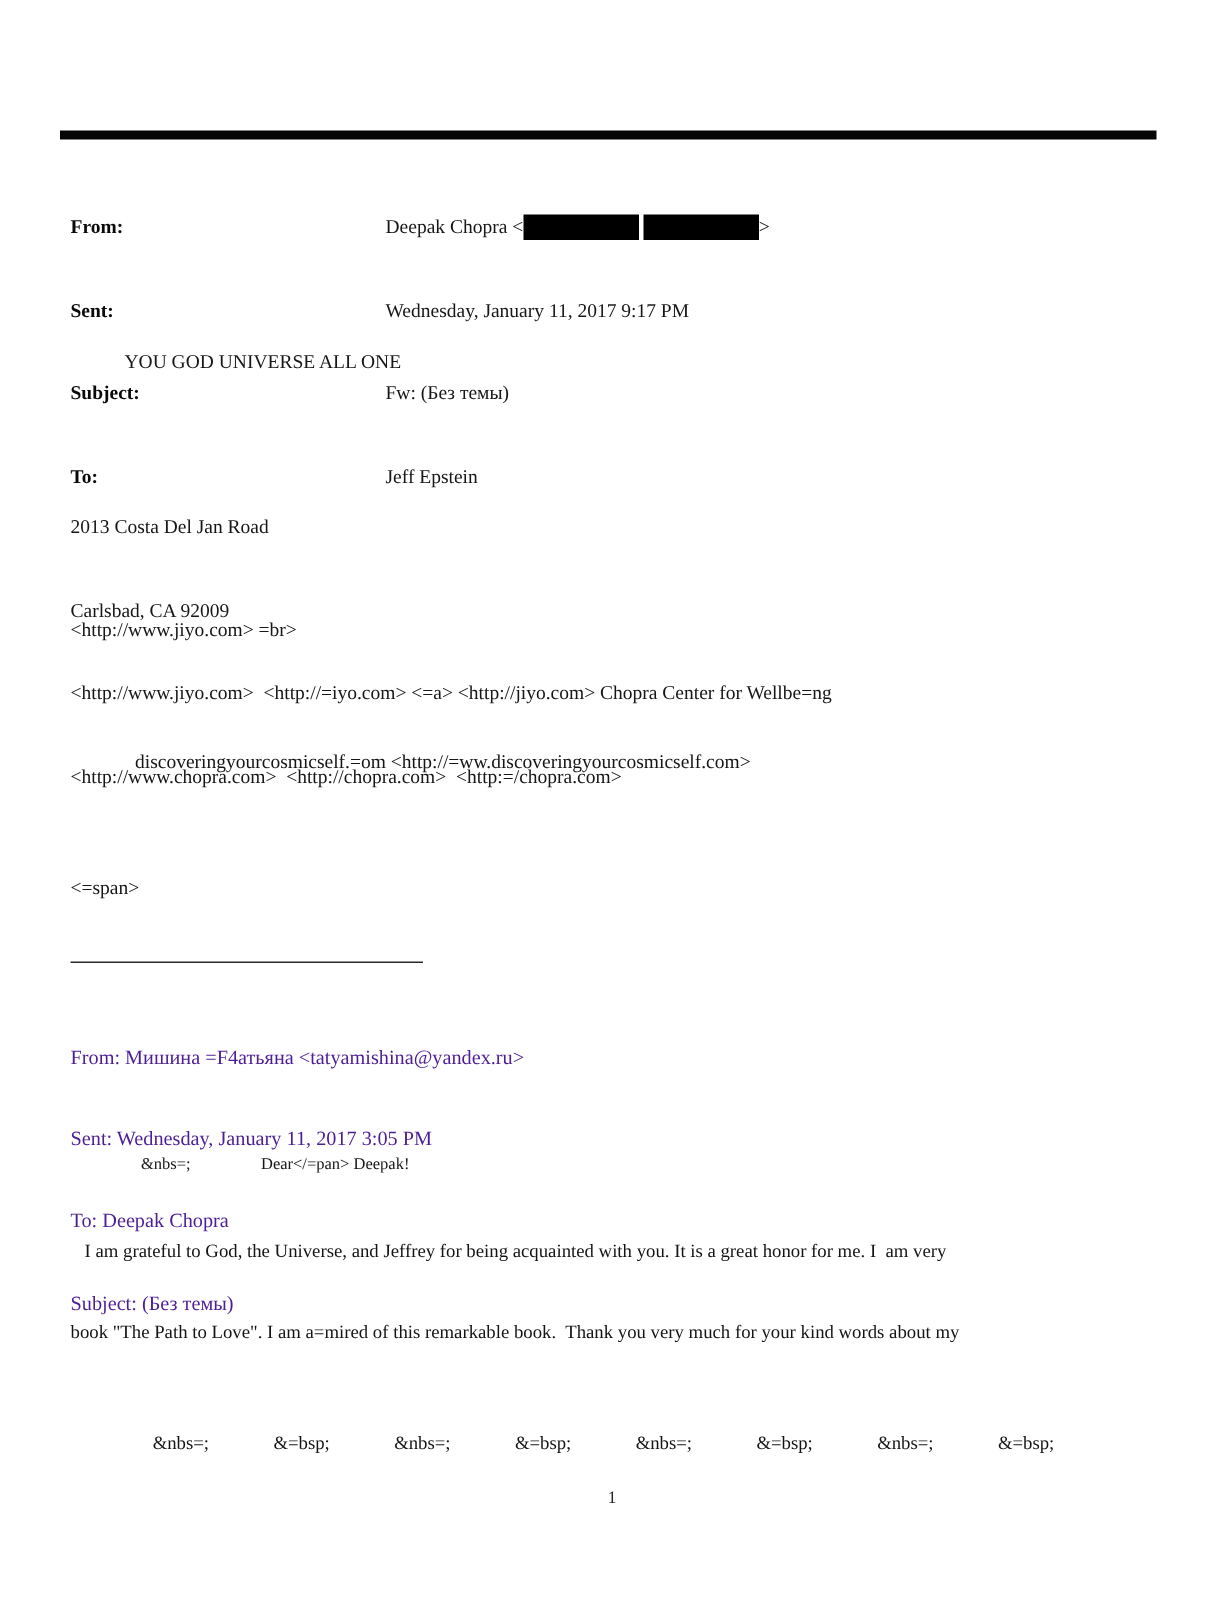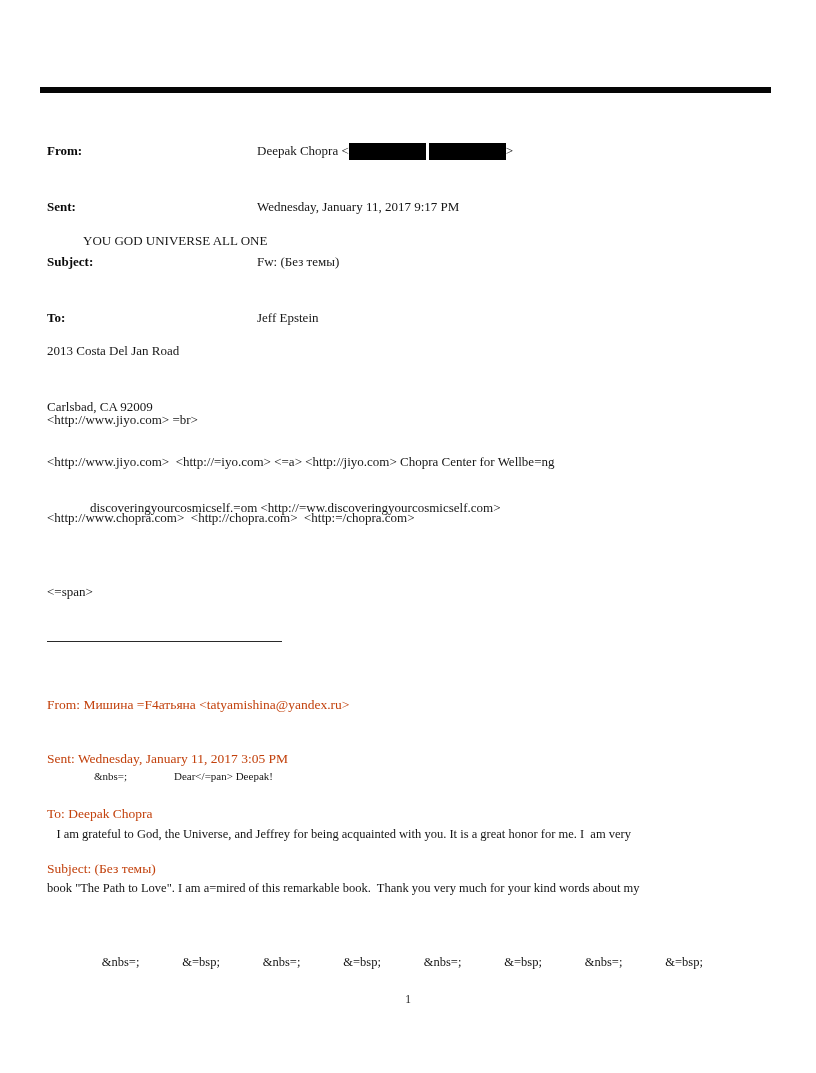--- a/index.html
+++ b/index.html
@@ -60,21 +60,21 @@
     width: 235px; height: 0;
     border-top: 1.6px solid #2a2a2a;
   }
 
   
   .quoted-header {
     left: 47px; top: 659px;
     font-size: 13.5px;
     line-height: 18.3px;
     white-space: pre;
-    color: #c2410c;
+    color: #4c1d95;
   }
 
   
   .dear-row {
     left: 83px; top: 749px;
     font-size: 11px;
     line-height: 18.3px;
     white-space: pre;
   }
   .dear-row .tok-cell { display: inline-block; width: 80px; }

